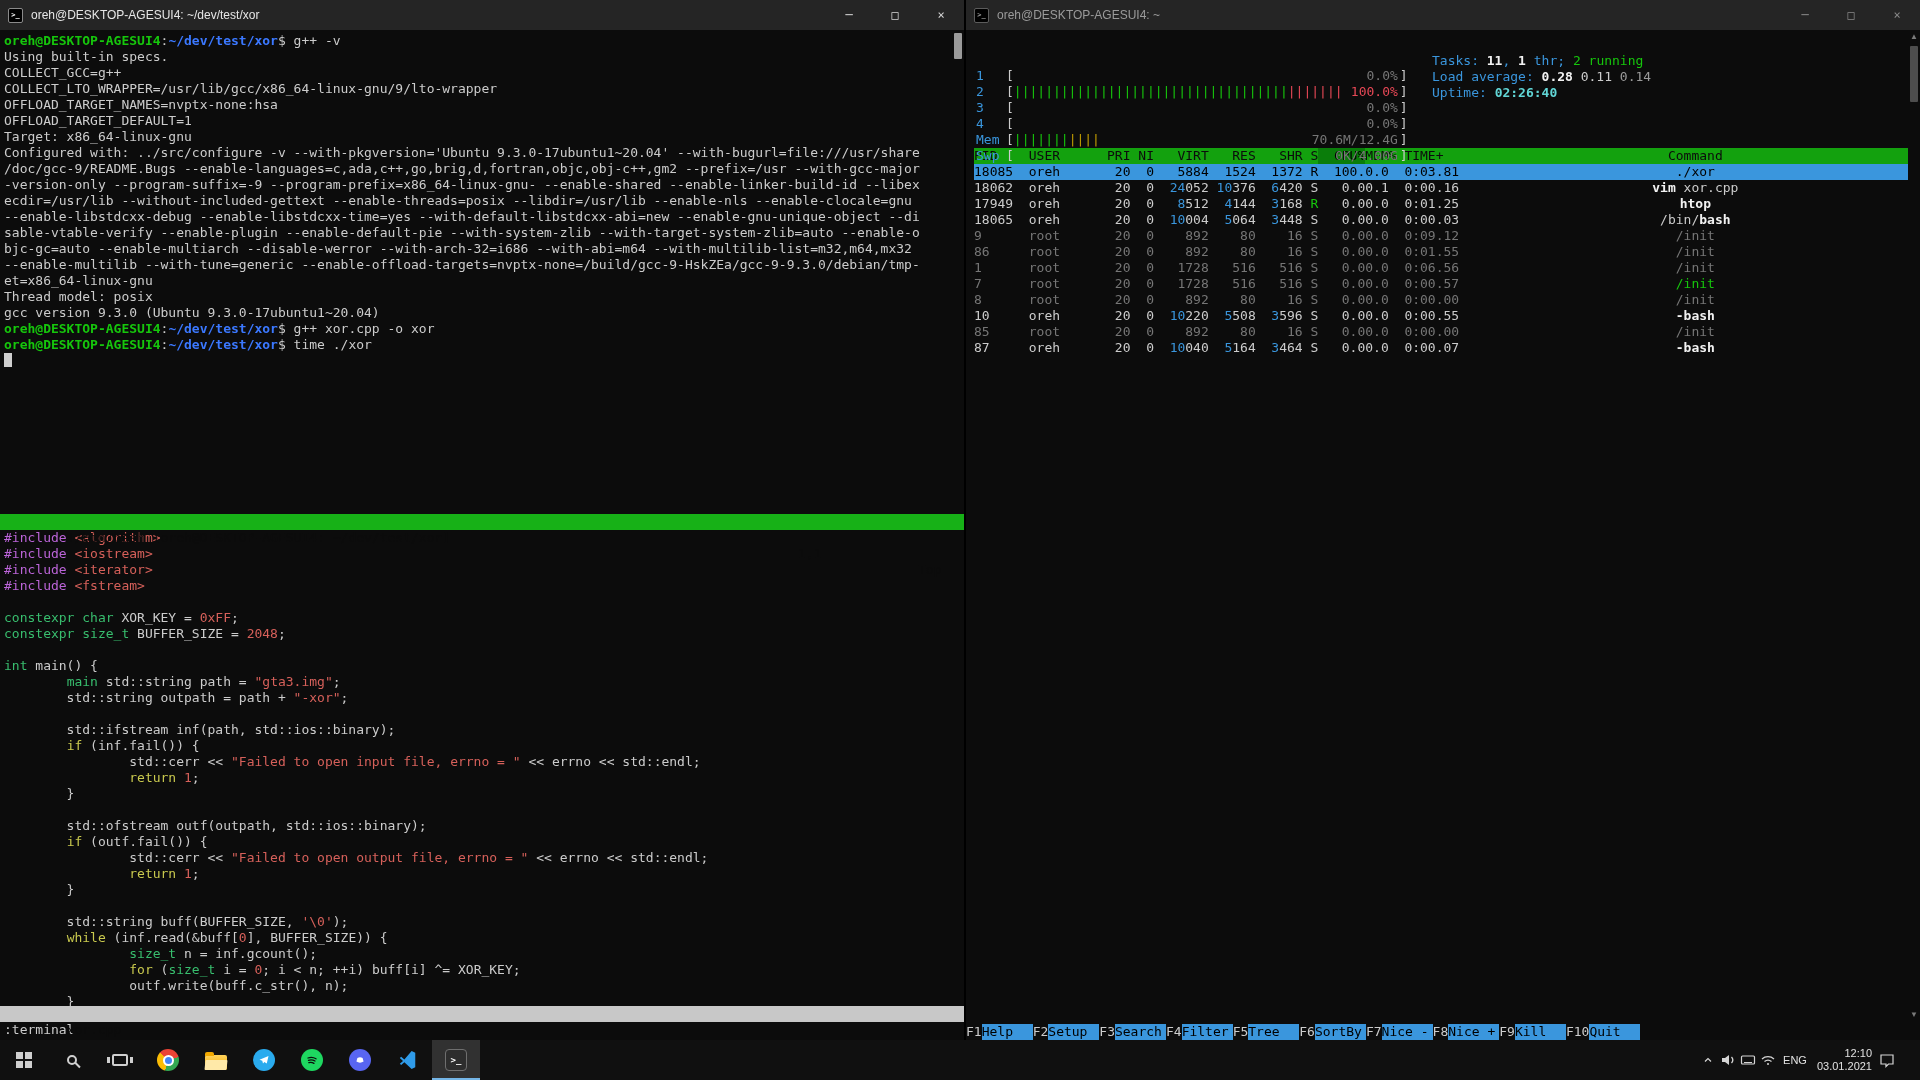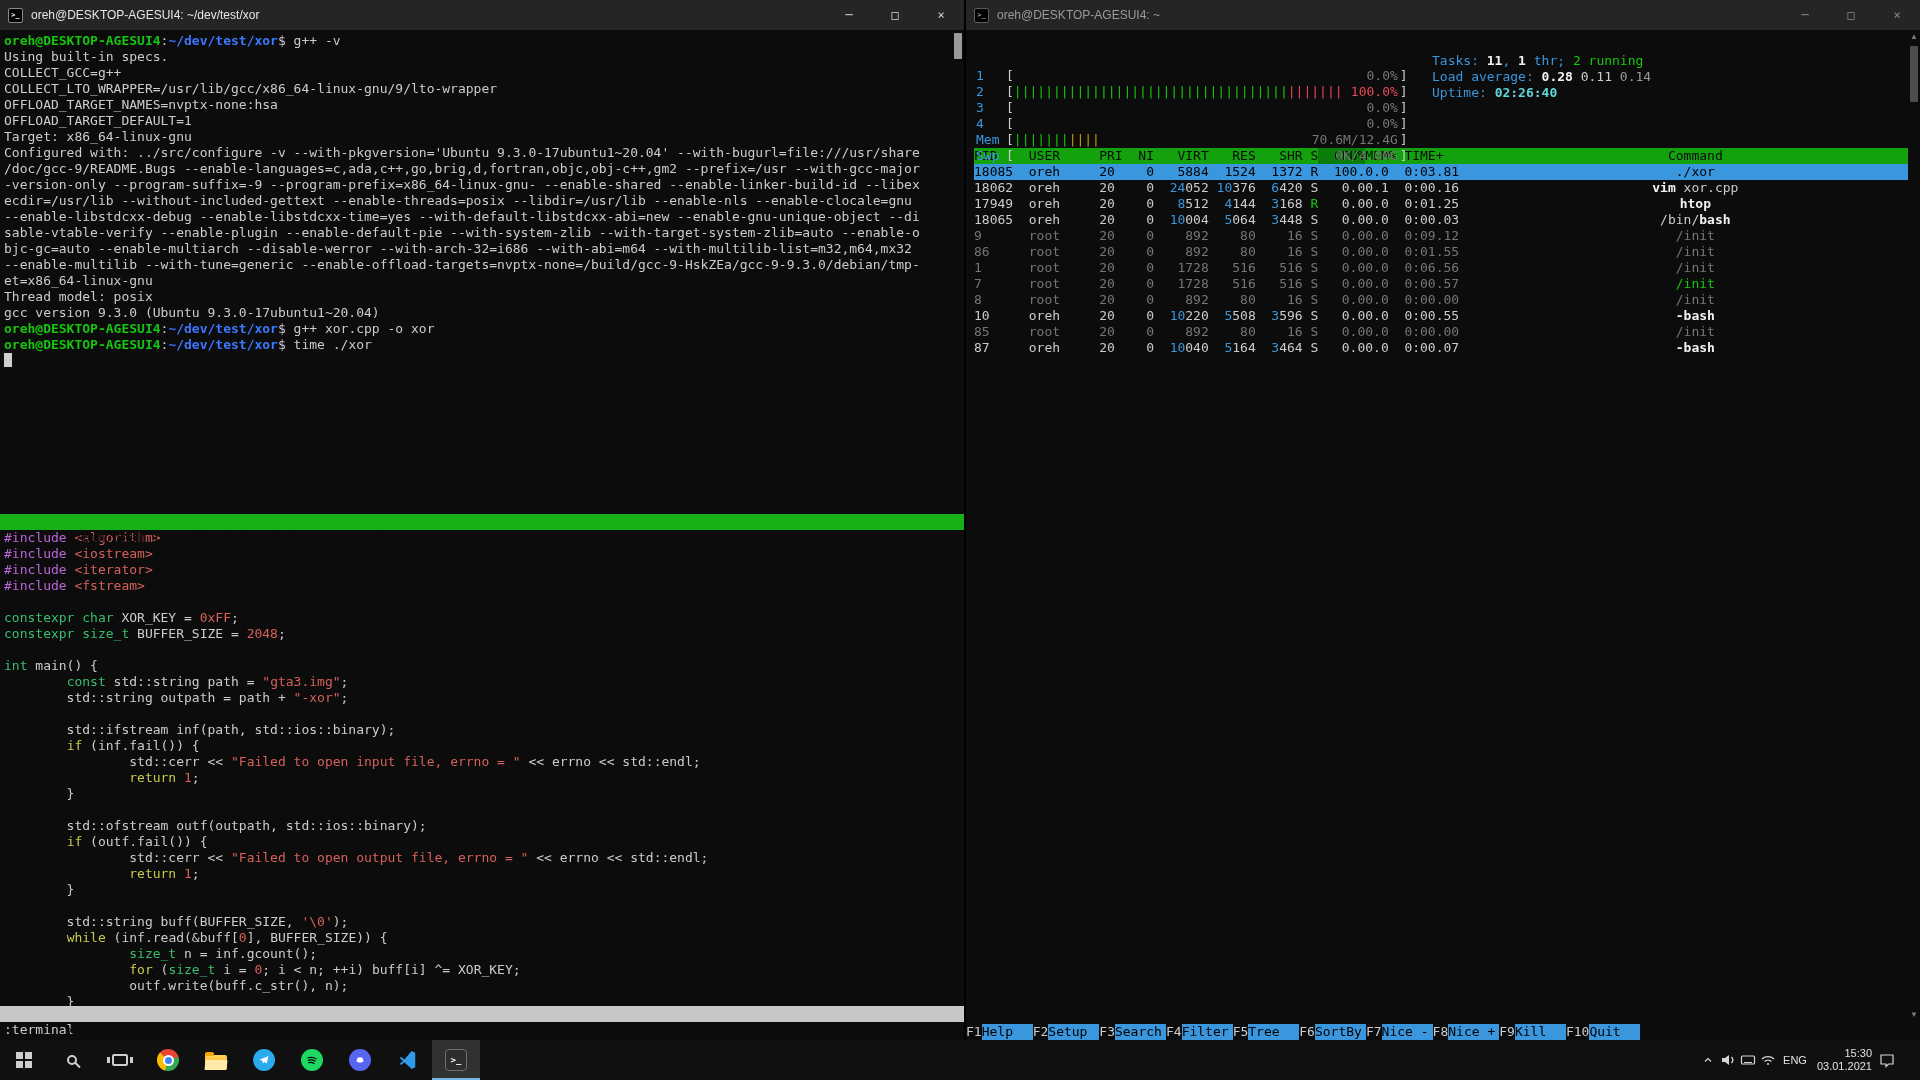--- a/index.html
+++ b/index.html
@@ -72,21 +72,21 @@
   .info-line{height:16px;white-space:pre}
   .cy{color:var(--htop-cyan)} .bc{color:var(--htop-bright-cyan);font-weight:bold}
   .bw{color:var(--htop-bright-white);font-weight:bold} .w{color:var(--fg)} .dw{color:#9a9a9a}
   .gr{color:var(--htop-green)}
   .spacer16{height:16px}
   .prow,.phead{display:flex;height:16px;white-space:pre}
   .phead{background:var(--header-green);color:#0C0C0C}
   .phead .sort{background:#0A7D0A;color:#000}
   .cl-pid{width:6ch;}
   .cl-user{width:10ch;text-align:left;padding-left:1ch}
-  .cl-pri{width:4ch;text-align:left}
+  .cl-pri{width:4ch;text-align:right}
   .cl-ni{width:3ch;text-align:right}
   .cl-virt{width:7ch;text-align:right}
   .cl-res{width:6ch;text-align:right}
   .cl-shr{width:6ch;text-align:right}
   .cl-s{width:2ch;text-align:right}
   .cl-cpu{width:6ch;text-align:right}
   .cl-mem{width:5ch;text-align:left}
   .cl-time{width:9ch;text-align:left}
   .cl-cmd{flex:1;text-align:center;padding-left:1ch;overflow:hidden}
   .prow span{color:var(--fg)}
@@ -176,21 +176,21 @@
       <div class="code-area">
           <div class="tline"><span class="c-p">#include </span><span class="c-s">&lt;algorithm&gt;</span></div>
           <div class="tline"><span class="c-p">#include </span><span class="c-s">&lt;iostream&gt;</span></div>
           <div class="tline"><span class="c-p">#include </span><span class="c-s">&lt;iterator&gt;</span></div>
           <div class="tline"><span class="c-p">#include </span><span class="c-s">&lt;fstream&gt;</span></div>
           <div class="tline"><span class="c-n">&nbsp;</span></div>
           <div class="tline"><span class="c-t">constexpr char</span><span class="c-n"> XOR_KEY = </span><span class="c-s">0xFF</span><span class="c-n">;</span></div>
           <div class="tline"><span class="c-t">constexpr size_t</span><span class="c-n"> BUFFER_SIZE = </span><span class="c-s">2048</span><span class="c-n">;</span></div>
           <div class="tline"><span class="c-n">&nbsp;</span></div>
           <div class="tline"><span class="c-t">int</span><span class="c-n"> main() {</span></div>
-          <div class="tline"><span class="c-n">        </span><span class="c-t">const</span><span class="c-n"> std::string path = </span><span class="c-s">"gta3.img"</span><span class="c-n">;</span></div>
+          <div class="tline"><span class="c-n">        </span><span class="c-t">main</span><span class="c-n"> std::string path = </span><span class="c-s">"gta3.img"</span><span class="c-n">;</span></div>
           <div class="tline"><span class="c-n">        std::string outpath = path + </span><span class="c-s">"-xor"</span><span class="c-n">;</span></div>
           <div class="tline"><span class="c-n">&nbsp;</span></div>
           <div class="tline"><span class="c-n">        std::ifstream inf(path, std::ios::binary);</span></div>
           <div class="tline"><span class="c-n">        </span><span class="c-k">if</span><span class="c-n"> (inf.fail()) {</span></div>
           <div class="tline"><span class="c-n">                std::cerr &lt;&lt; </span><span class="c-s">"Failed to open input file, errno = "</span><span class="c-n"> &lt;&lt; errno &lt;&lt; std::endl;</span></div>
           <div class="tline"><span class="c-n">                </span><span class="c-k">return</span><span class="c-n"> </span><span class="c-s">1</span><span class="c-n">;</span></div>
           <div class="tline"><span class="c-n">        }</span></div>
           <div class="tline"><span class="c-n">&nbsp;</span></div>
           <div class="tline"><span class="c-n">        std::ofstream outf(outpath, std::ios::binary);</span></div>
           <div class="tline"><span class="c-n">        </span><span class="c-k">if</span><span class="c-n"> (outf.fail()) {</span></div>
@@ -330,21 +330,21 @@
       </div>
       <div class="tray-ico">
         <svg width="16" height="16" viewBox="0 0 16 16" fill="none" stroke="#d5d5d5" stroke-width="1.3">
           <path d="M2 7a9 9 0 0 1 12 0"></path>
             <path d="M4.5 9.5a5.5 5.5 0 0 1 7 0"></path>
             <circle cx="8" cy="12" r="1" fill="#d5d5d5" stroke="none"></circle>
         </svg>
       </div>
       <div class="tray-lang">ENG</div>
       <div class="tray-clock">
-        <div>15:30</div>
+        <div>12:10</div>
         <div>03.01.2021</div>
       </div>
       <div class="tray-ico">
         <svg width="16" height="16" viewBox="0 0 16 16" fill="none" stroke="#d5d5d5" stroke-width="1.2">
           <path d="M2 3h12v9H9.5L7 14.5V12H2z"></path>
         </svg>
       </div>
     </div>
   </div>
 </div>

